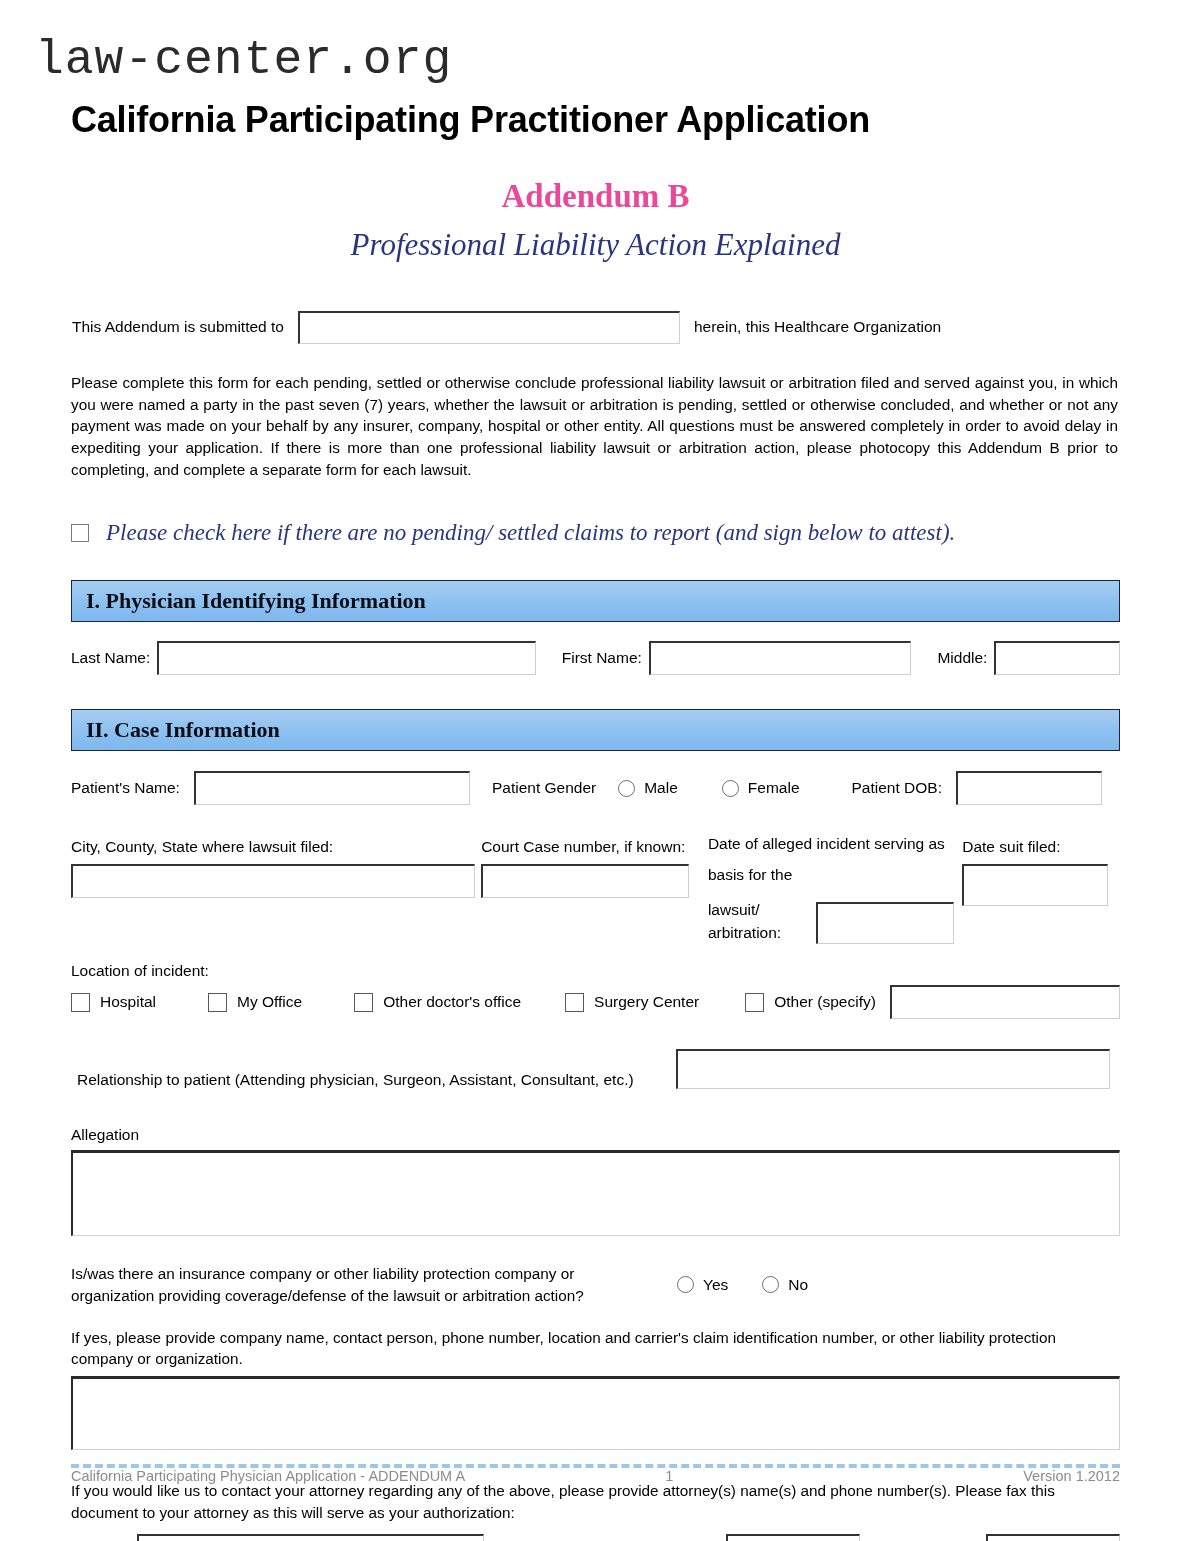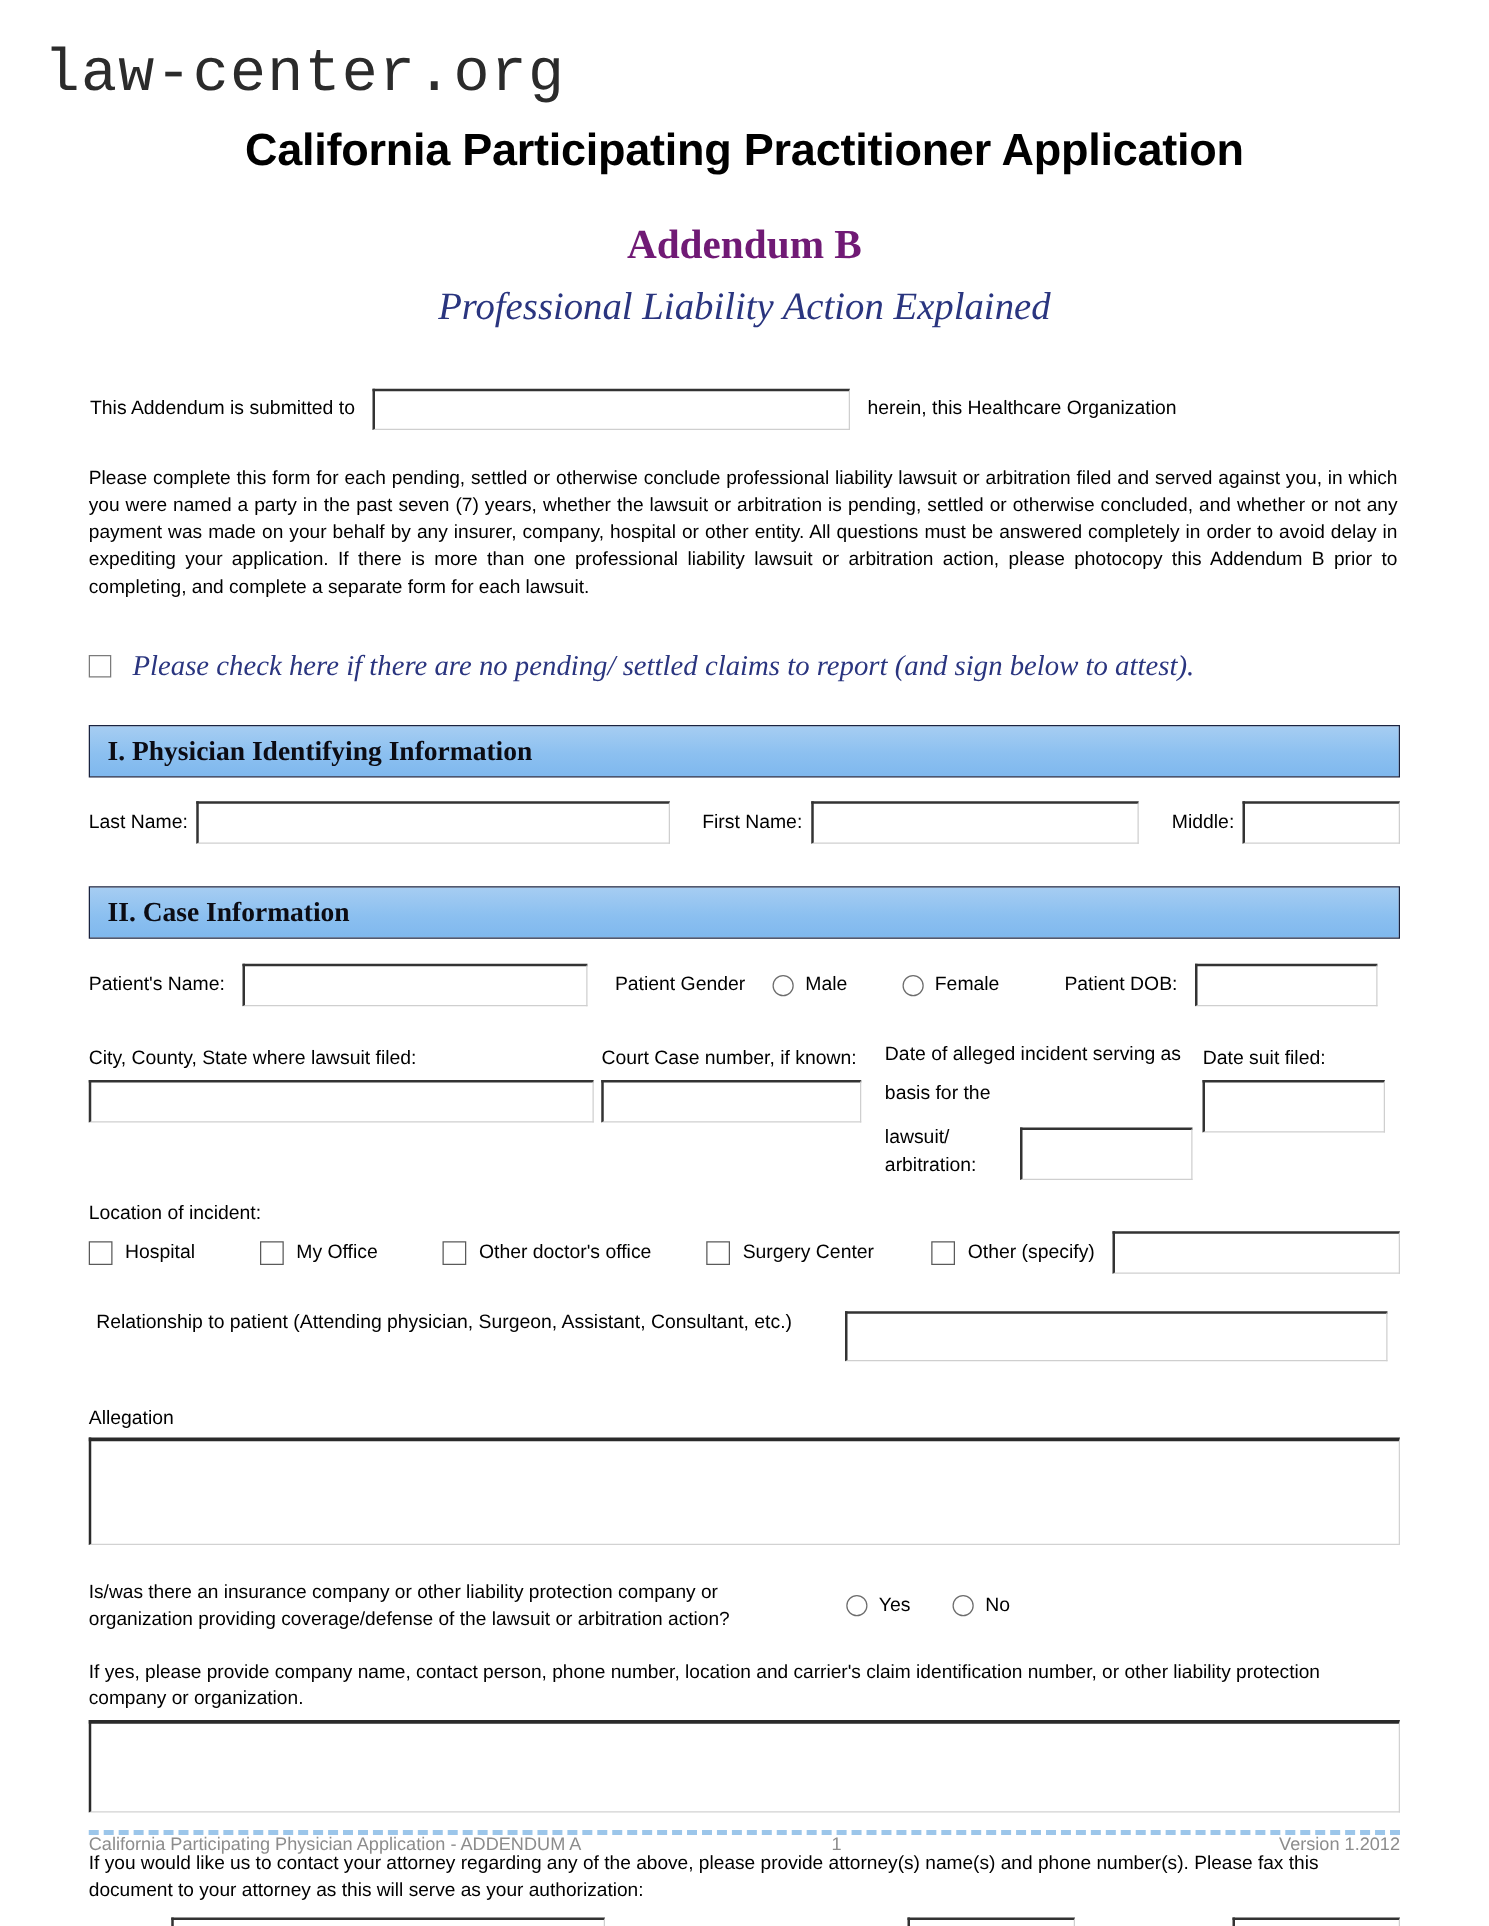--- a/index.html
+++ b/index.html
@@ -23,33 +23,33 @@
   .site-brand {
     font-family: "Liberation Mono", monospace;
     font-size: 48px;
     letter-spacing: 1px;
     color: #2b2b2b;
     padding-top: 34px;
     margin-left: -36px;
     line-height: 1.1;
   }
   .doc-title {
-    text-align: center;
+    text-align: left;
     font-size: 36px;
     font-weight: bold;
     letter-spacing: -0.2px;
     margin-top: 12px;
     color: #000;
   }
   .addendum-title {
     text-align: center;
     font-family: "Liberation Serif", serif;
     font-weight: bold;
     font-size: 33px;
-    color: #701a75;
+    color: #ec4899;
     margin-top: 37px;
   }
   .addendum-sub {
     text-align: center;
     font-family: "Liberation Serif", serif;
     font-style: italic;
     font-size: 31px;
     color: #2a357f;
     margin-top: 12px;
   }
@@ -177,21 +177,21 @@
   .loc-opt .lbl { margin-left: 10px; }
   .chk-box {
     width: 19px; height: 19px;
     border: 1.5px solid #5a5a5a;
     background: #fff;
     flex: none;
   }
   .f-otherspec { width: 252px; height: 34px; }
 
   
-  .rel-row { margin-top: 30px; display: flex; align-items: flex-start; }
+  .rel-row { margin-top: 30px; display: flex; align-items: flex-end; }
   .f-rel { width: 434px; height: 40px; }
 
   
   .alleg-label { margin-top: 37px; font-size: 15.5px; }
   .alleg-area { height: 86px; margin-top: 6px; }
 
   
   .ins-row { margin-top: 27px; display: flex; align-items: center; }
   .ins-q { font-size: 15.3px; line-height: 1.42; width: 570px; }
   .ifyes { margin-top: 20px; font-size: 15.3px; line-height: 1.42; }

